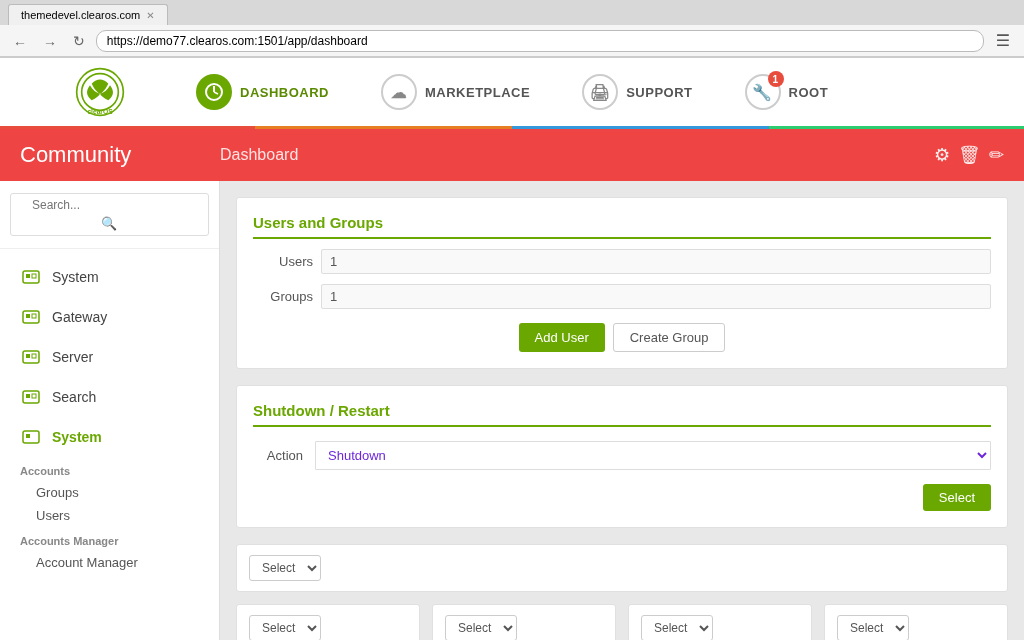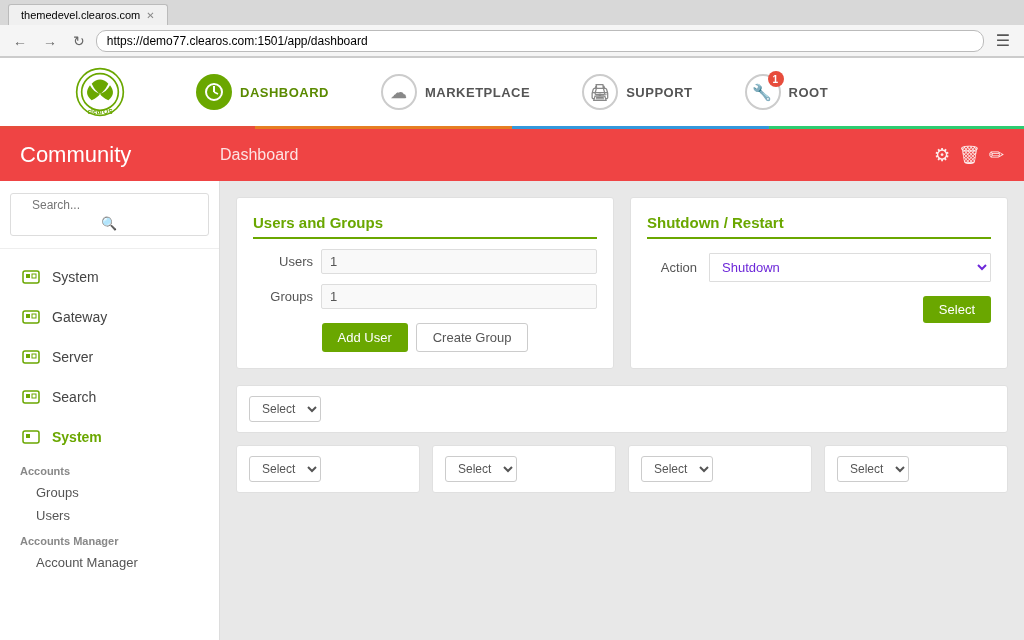--- a/index.html
+++ b/index.html
@@ -287,20 +287,21 @@
     .info-icon {
       font-size: 26px;
       color: #6aa700;
     }
 
     
     .widgets-row {
       display: flex;
       gap: 16px;
       margin-bottom: 16px;
+      flex-direction: column;
     }
     .widget {
       background: white;
       border: 1px solid #e0e0e0;
       border-radius: 3px;
       padding: 16px;
       flex: 1;
     }
     .widget-title {
       color: #6aa700;

